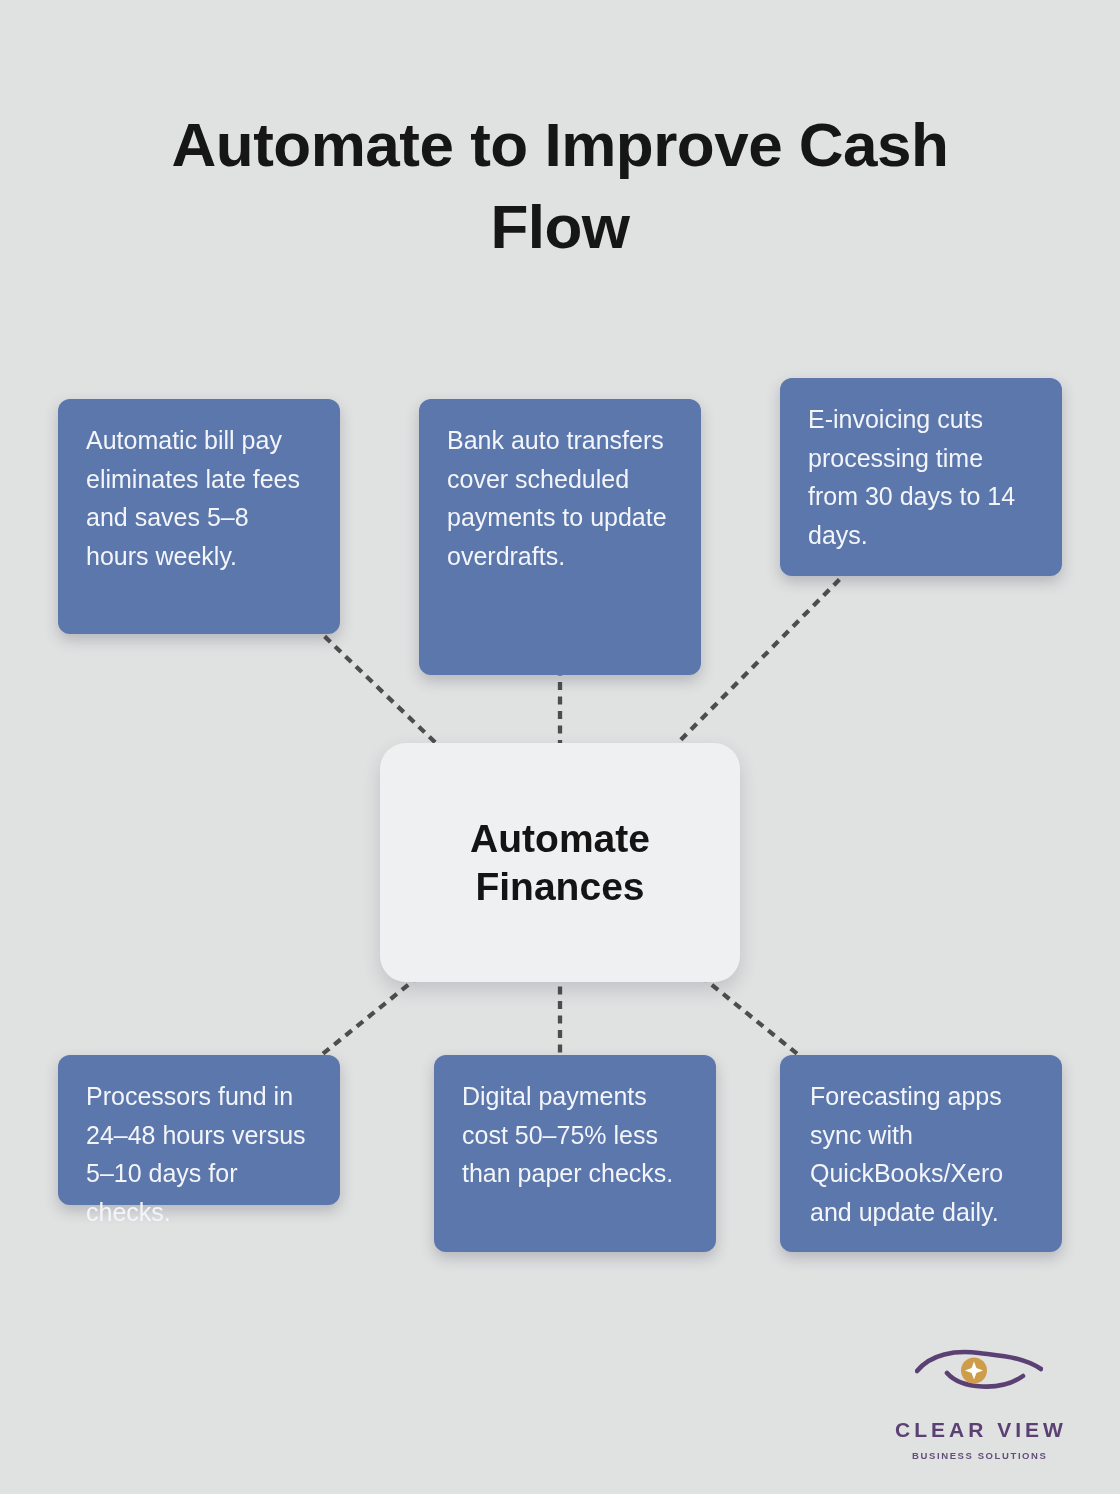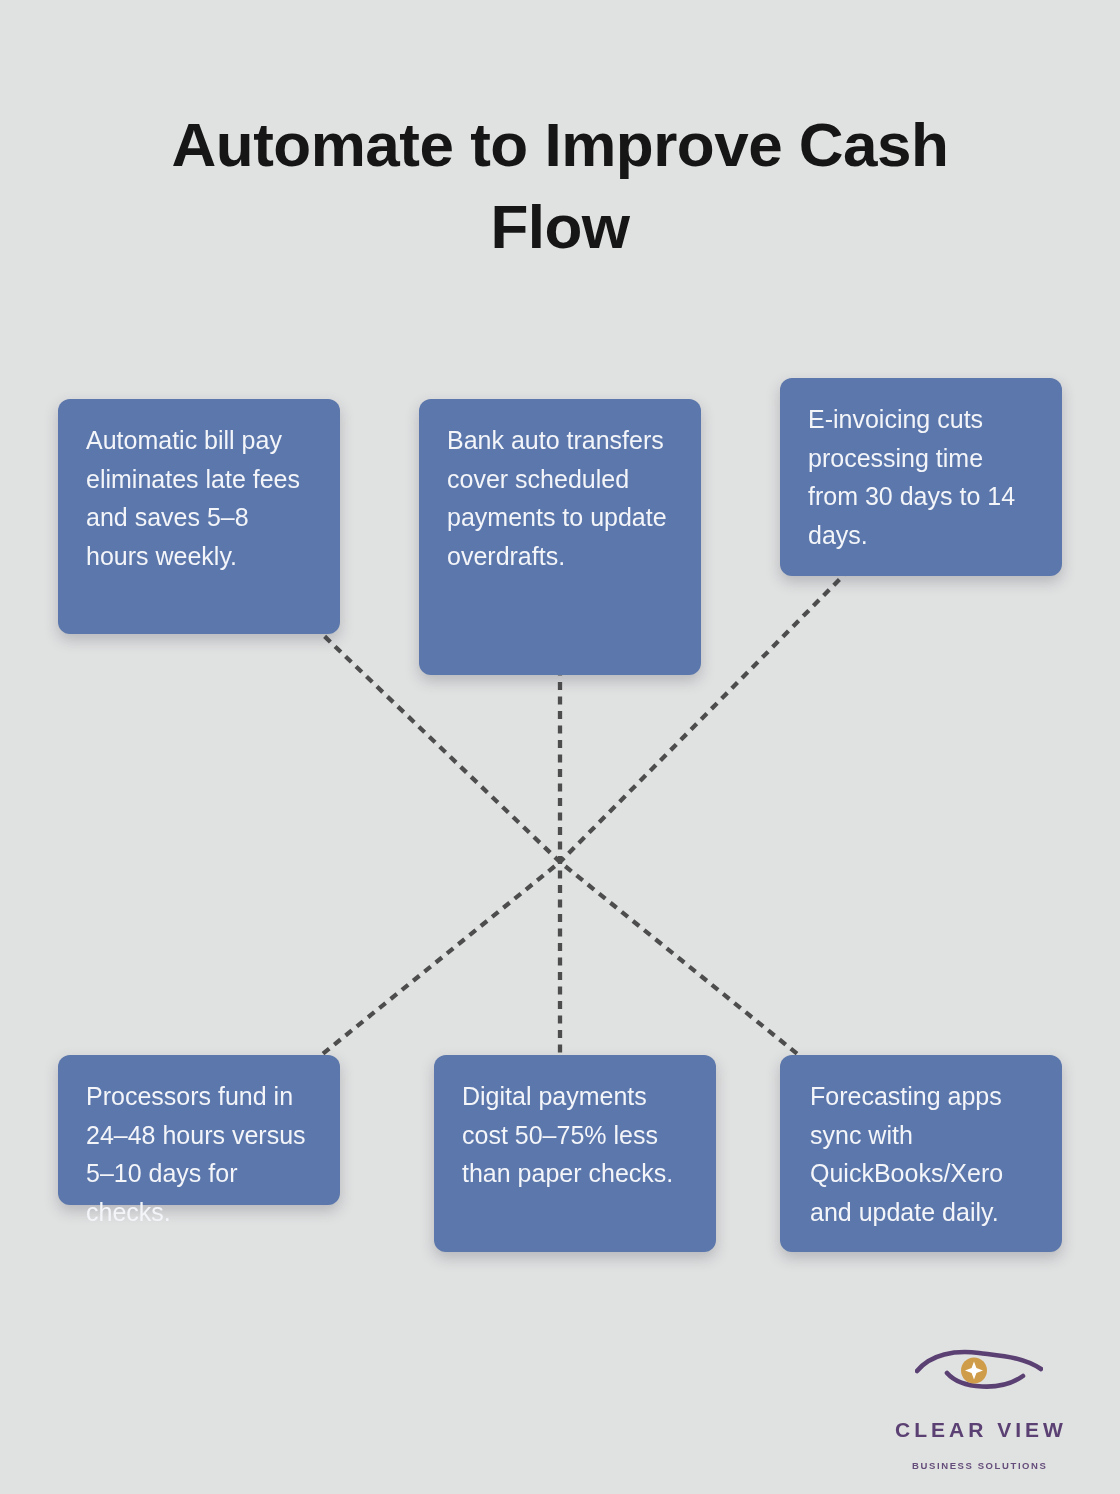--- a/index.html
+++ b/index.html
@@ -72,21 +72,21 @@
     text-align:center;
   }
   .logo .eye{display:block;margin:0 auto;}
   .logo .brand{
     margin-top:22px;
     font-size:21px;font-weight:700;
     letter-spacing:4px;text-indent:4px;
     color:var(--logo-purple);
   }
   .logo .tagline{
-    margin-top:18px;
+    margin-top:8px;
     font-size:9.5px;font-weight:600;
     letter-spacing:1.6px;text-indent:1.6px;
     color:var(--logo-purple);
     opacity:0.92;
   }
 </style>
 </head>
 <body>
 
 <div class="canvas">
@@ -117,20 +117,23 @@
   <div class="node n-bl">
     <p>Processors fund in 24–48 hours versus 5–10 days for checks.</p>
   </div>
   <div class="node n-bm">
     <p>Digital payments cost 50–75% less than paper checks.</p>
   </div>
   <div class="node n-br">
     <p>Forecasting apps sync with QuickBooks/Xero and update daily.</p>
   </div>
 
+  <div class="center-node">
+    <div class="center-label">Automate Finances</div>
+  </div>
 
   <div class="logo">
     <svg class="eye" width="128" height="48" viewBox="0 0 128 48" fill="none">
       <path d="M 2 23 C 16 6, 40 2, 64 5 C 88 8, 108 9, 126 21" stroke="var(--logo-purple)" stroke-width="4.6" stroke-linecap="round" fill="none"></path>
       <path d="M 32 25 C 46 41, 86 44, 108 28" stroke="var(--logo-purple)" stroke-width="4.6" stroke-linecap="round" fill="none"></path>
       <circle cx="59" cy="22.5" r="13" fill="var(--logo-gold)"></circle>
       <polygon points="59,13.5 61.4,20.1 68,22.5 61.4,24.9 59,31.5 56.6,24.9 50,22.5 56.6,20.1" fill="#ffffff"></polygon>
     </svg>
     <div class="brand">CLEAR VIEW</div>
     <div class="tagline">BUSINESS SOLUTIONS</div>

